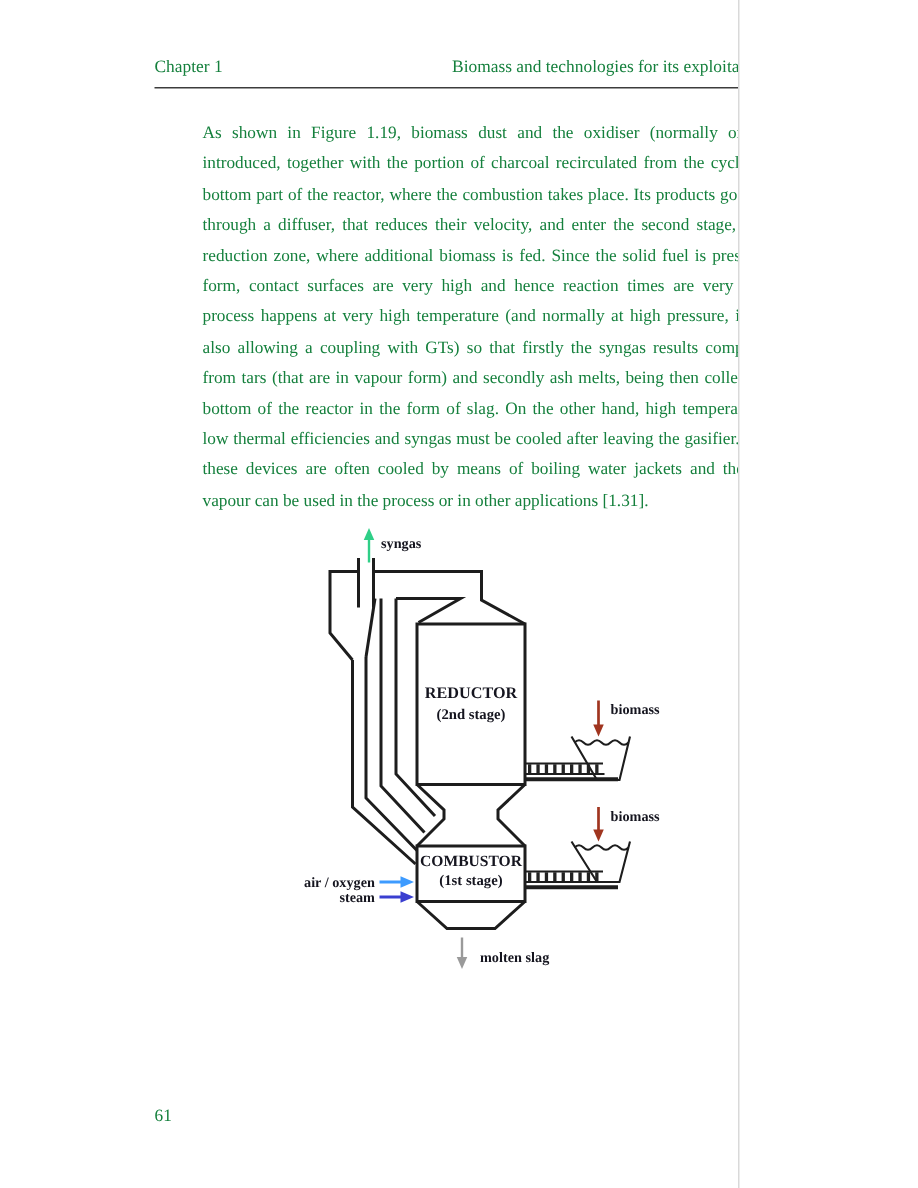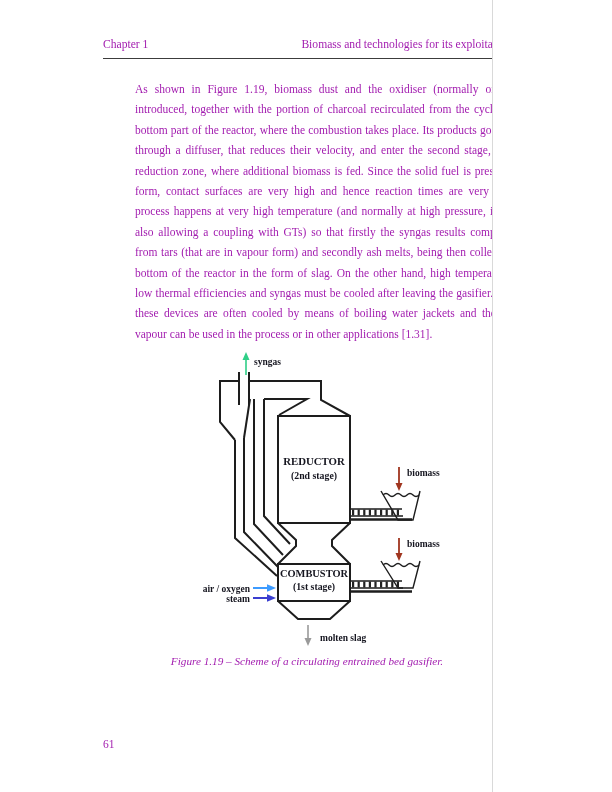--- a/index.html
+++ b/index.html
@@ -2,21 +2,21 @@
 <html><head>
 <meta charset="utf-8">
 <style>
   html,body{margin:0;padding:0;background:#ffffff;}
   #page{
     position:relative;
     width:492px;height:792px;
     background:#ffffff;
     outline:1px solid #d9d9d9;
     font-family:"Liberation Serif", serif;
-    color:#a21caf;
+    color:#15803d;
     overflow:hidden;
     text-decoration:underline;
   }
   .header{
     position:absolute;left:103px;top:38px;width:408px;
     display:flex;justify-content:space-between;
     font-size:11.6px;
     padding-bottom:7px;
     border-bottom:1px solid #3c3c3c;
   }
@@ -115,17 +115,16 @@
       <line x1="103" y1="240" x2="119" y2="240" stroke-width="2" style="stroke: rgb(61, 155, 255);"></line>
       <polygon points="126,240 117,236.2 117,243.8" style="fill: rgb(61, 155, 255);"></polygon>
 
       <text x="100" y="253.5" class="small-label-end">steam</text>
       <line x1="103" y1="250" x2="119" y2="250" stroke-width="2" style="stroke: rgb(58, 63, 208);"></line>
       <polygon points="126,250 117,246.2 117,253.8" style="fill: rgb(58, 63, 208);"></polygon>
 
     </svg>
   </div>
 
-  <div class="fig-caption">Figure 1.19 – Scheme of a circulating entrained bed gasifier.</div>
 
   <div class="page-number">61</div>
 
 </div>
 
 </body></html>

